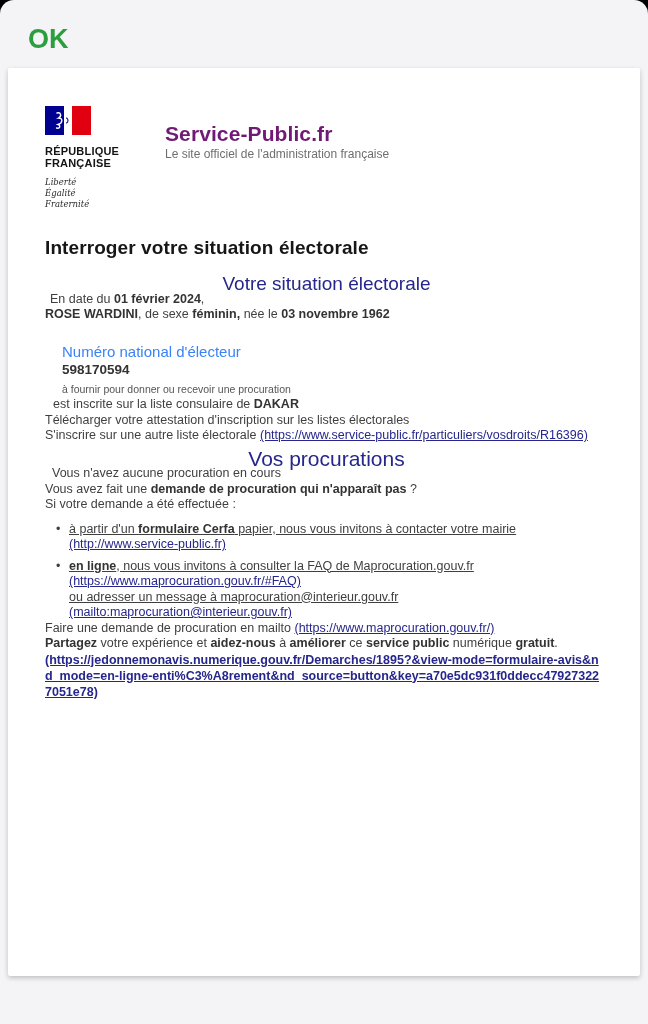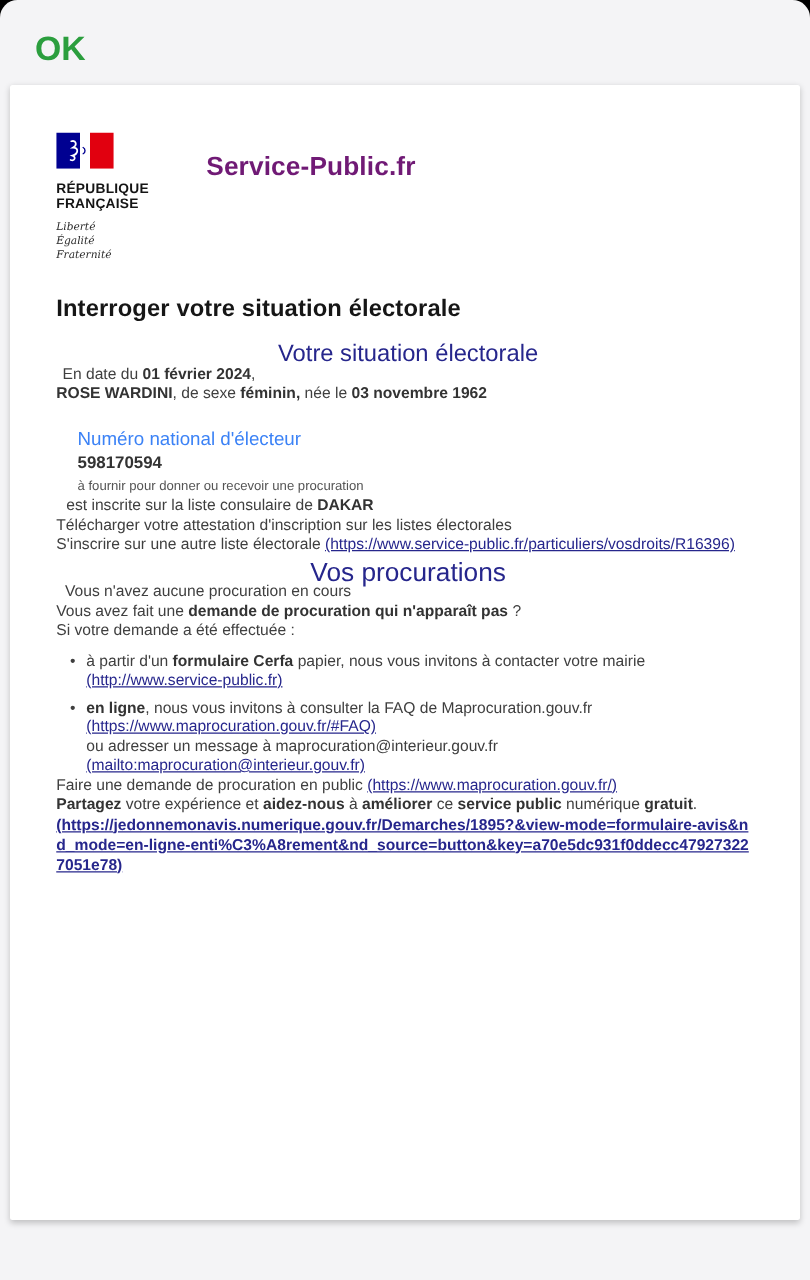--- a/index.html
+++ b/index.html
@@ -62,21 +62,21 @@
   .num-label{font-size:15px;color:#3b82f6;}
   .num-value{font-weight:700;font-size:13.5px;color:#333;margin-top:3px;}
   .num-note{font-size:10.5px;color:#555;margin-top:4px;}
   .line-registered{margin-top:15px;padding-left:8px;}
   .line-download{margin-top:1px;}
   .line-register{margin-top:1px;}
   .line-none{margin-top:6px;padding-left:7px;}
   .line-request{margin-top:1px;}
   .line-if{margin-top:1px;}
   ul.bullets{margin:9px 0 0;padding:0 0 0 24px;list-style:none;}
-  ul.bullets li{position:relative;padding-left:0;}
+  ul.bullets li{position:relative;padding-left:0;text-decoration:underline;}
   ul.bullets li+li{margin-top:6px;}
   ul.bullets li::before{
     content:"•";position:absolute;left:-13px;top:0;color:#3f3f3f;
   }
   .line-online{margin-top:25px;}
   .line-share{margin-top:1px;}
   .line-feedback{
     margin-top:15px;font-weight:700;word-break:break-all;
     max-width:560px;line-height:16px;
   }
@@ -108,20 +108,21 @@
           <div>FRANÇAISE</div>
         </div>
         <div class="motto">
           <div>Liberté</div>
           <div>Égalité</div>
           <div>Fraternité</div>
         </div>
       </div>
       <div class="site-block">
         <div class="site-name">Service-Public.fr</div>
+        <div class="site-tagline">Le site officiel de l'administration française</div>
       </div>
     </div>
 
     <h1 class="page-title">Interroger votre situation électorale</h1>
 
     <h2 class="h-section h-situation">Votre situation électorale</h2>
 
     <p class="line-date"><span>En date du </span><b>01 février 2024</b><span>,</span></p>
 
     <p class="line-person"><b>ROSE WARDINI</b><span>, de sexe </span><b>féminin,</b><span> née le </span><b>03 novembre 1962</b></p>
@@ -144,20 +145,20 @@
 
     <p class="line-request"><span>Vous avez fait une </span><b>demande de procuration qui n'apparaît pas</b><span> ?</span></p>
 
     <p class="line-if">Si votre demande a été effectuée :</p>
 
     <ul class="bullets">
       <li><span>à partir d'un </span><b>formulaire Cerfa</b><span> papier, nous vous invitons à contacter votre mairie </span><a class="lnk">(http://www.service-public.fr)</a></li>
       <li><b>en ligne</b><span>, nous vous invitons à consulter la FAQ de Maprocuration.gouv.fr </span><a class="lnk">(https://www.maprocuration.gouv.fr/#FAQ)</a><br><span>ou adresser un message à maprocuration@interieur.gouv.fr </span><a class="lnk">(mailto:maprocuration@interieur.gouv.fr)</a></li>
     </ul>
 
-    <p class="line-online"><span>Faire une demande de procuration en public  </span><a class="lnk">(https://www.maprocuration.gouv.fr/)</a></p>
+    <p class="line-online"><span>Faire une demande de procuration en mailto  </span><a class="lnk">(https://www.maprocuration.gouv.fr/)</a></p>
 
     <p class="line-share"><b>Partagez</b><span> votre expérience et </span><b>aidez-nous</b><span> à </span><b>améliorer</b><span> ce </span><b>service public</b><span> numérique </span><b>gratuit</b><span>.</span></p>
 
     <p class="line-feedback"><a class="lnk">(https://jedonnemonavis.numerique.gouv.fr/Demarches/1895?&amp;view-mode=formulaire-avis&amp;nd_mode=en-ligne-enti%C3%A8rement&amp;nd_source=button&amp;key=a70e5dc931f0ddecc479273227051e78)</a></p>
 
   </div>
 </div>
 
 </body></html>

